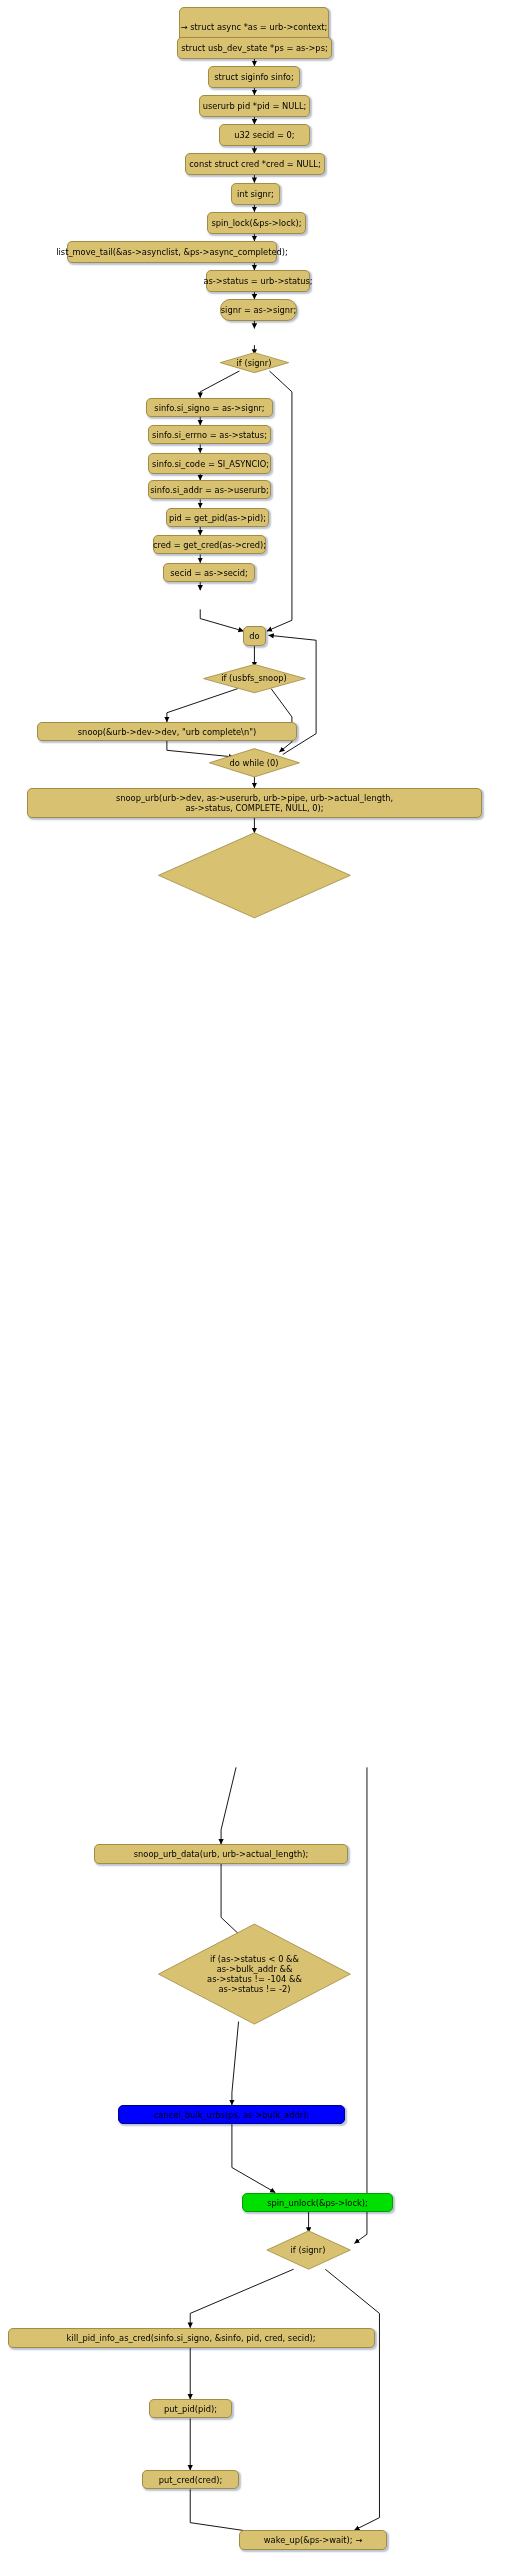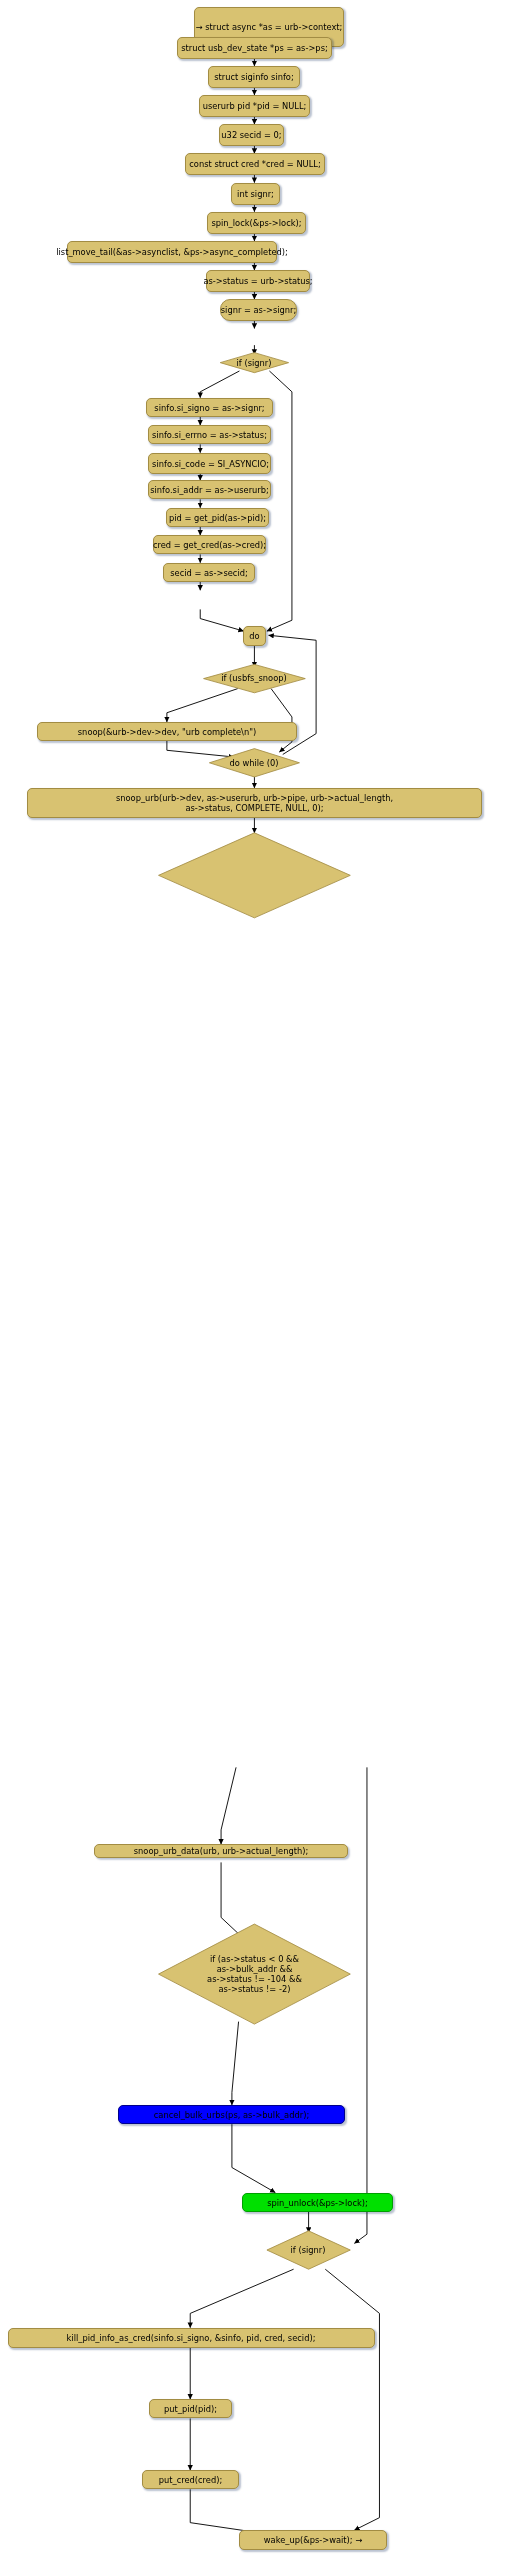--- a/index.html
+++ b/index.html
@@ -141,37 +141,37 @@
     <g fill="#D8C271" stroke="#A28C43" stroke-width="1">
       <polygon points="305,423 346,435 305,447 264,435"></polygon>
       <polygon points="305,797 366,814 305,831 244,814"></polygon>
       <polygon points="305,898 359,915 305,932 251,915"></polygon>
       <polygon points="305,999 420,1050 305,1101 190,1050"></polygon>
       <polygon points="305,2308 420,2368 305,2428 190,2368"></polygon>
       <polygon points="370,2676 420,2699 370,2722 320,2699"></polygon>
     </g>
   </svg>
 
-  <div class="node box" style="left:179px; top:6.7px; width:150px; height:40px;margin-left:15px;">
+  <div class="node box" style="left:179px; top:6.7px; width:150px; height:40px;">
     <span>→ struct async *as = urb-&gt;context;</span>
   </div>
 
   <div class="node box" style="left:177px; top:37px; width:155px; height:22px;">
     <span>struct usb_dev_state *ps = as-&gt;ps;</span>
   </div>
 
   <div class="node box" style="left:208px; top:66px; width:92px; height:22px;">
     <span>struct siginfo sinfo;</span>
   </div>
 
   <div class="node box" style="left:199px; top:95px; width:111px; height:22px;">
     <span>userurb pid *pid = NULL;</span>
   </div>
 
-  <div class="node box" style="left:219px; top:124px; width:65px; height:22px;">
+  <div class="node box" style="left:219px; top:124px; width:91px; height:22px;">
     <span>u32 secid = 0;</span>
   </div>
 
   <div class="node box" style="left:185px; top:153px; width:140px; height:22px;">
     <span>const struct cred *cred = NULL;</span>
   </div>
 
   <div class="node box" style="left:231px; top:183px; width:49px; height:22px;">
     <span>int signr;</span>
   </div>
@@ -239,21 +239,21 @@
   <div class="node diamond" style="left:209px; top:754px; width:90px; height:18.3px;">
     <span class="dlabel">do while (0)</span>
   </div>
 
   <div class="node box" style="left:27px; top:788px; width:455px; height:30px;">
     <span>snoop_urb(urb-&gt;dev, as-&gt;userurb, urb-&gt;pipe, urb-&gt;actual_length,
 as-&gt;status, COMPLETE, NULL, 0);</span>
   </div>
 
 
-  <div class="node box" style="left:94px; top:1844px; width:254px; height:14px;">
+  <div class="node box" style="left:94px; top:1844px; width:254px; height:20px;">
     <span>snoop_urb_data(urb, urb-&gt;actual_length);</span>
   </div>
 
   <div class="node diamond" style="left:167px; top:1947px; width:175px; height:53px;">
     <span class="dlabel">if (as-&gt;status &lt; 0 &amp;&amp;
 as-&gt;bulk_addr &amp;&amp;
 as-&gt;status != -104 &amp;&amp;
 as-&gt;status != -2)</span>
   </div>
 

